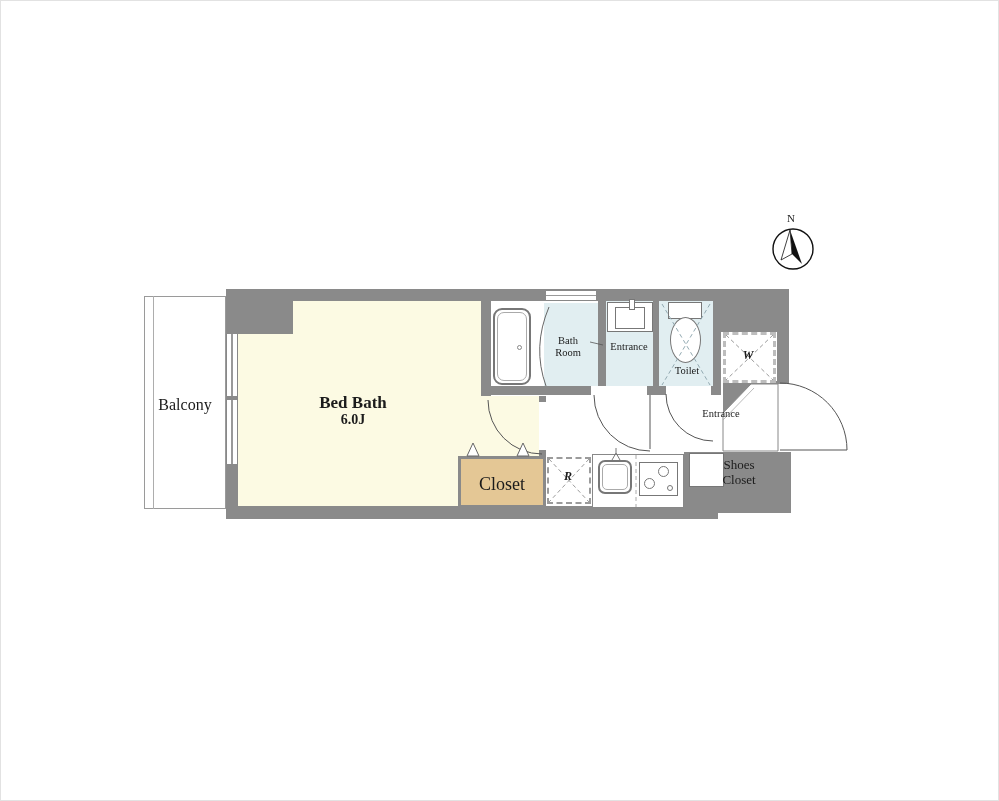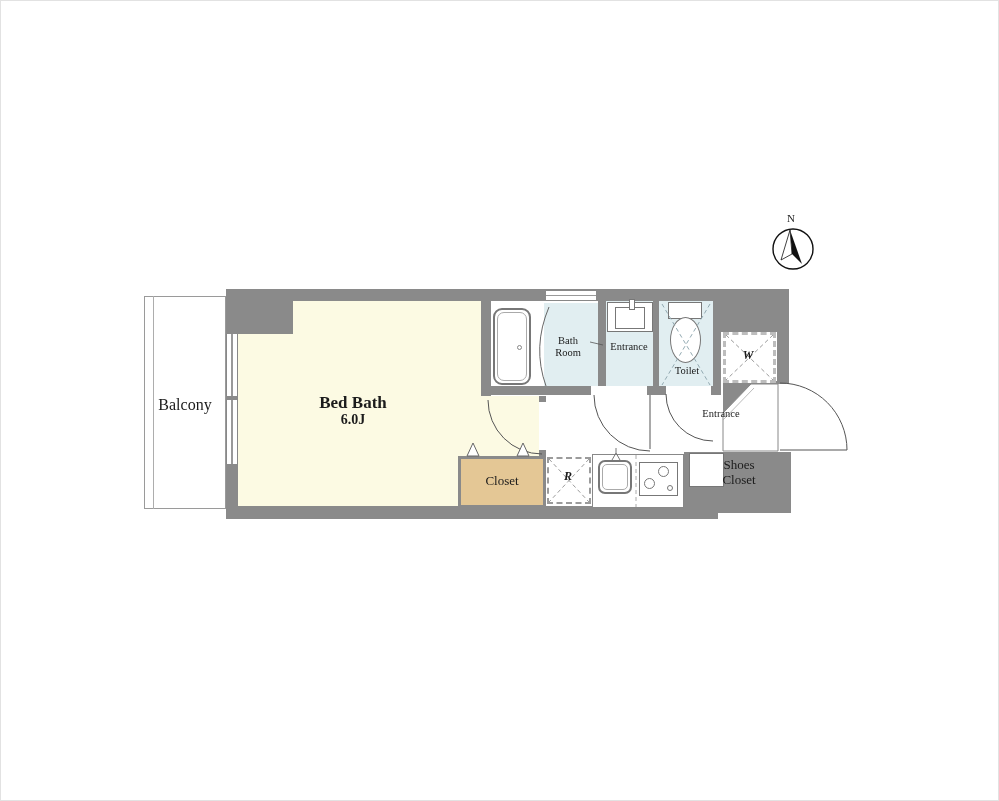--- a/index.html
+++ b/index.html
@@ -118,17 +118,17 @@
 
   <div class="abs lbl" style="left:146px;top:395px;width:76px;font-size:16px;">Balcony</div>
   <div class="abs lbl" style="left:292px;top:392px;width:120px;font-size:17px;font-weight:600;">Bed Bath</div>
   <div class="abs lbl" style="left:292px;top:411px;width:120px;font-size:14px;font-weight:600;">6.0J</div>
   <div class="abs lbl" style="left:543px;top:334px;width:48px;font-size:10.5px;">Bath Room</div>
   <div class="abs lbl" style="left:602px;top:340px;width:52px;font-size:10.5px;">Entrance</div>
   <div class="abs lbl" style="left:660px;top:364px;width:52px;font-size:10.5px;">Toilet</div>
   <div class="abs lbl it" style="left:736px;top:348px;width:22px;font-size:12px;">W</div>
   <div class="abs lbl" style="left:690px;top:407px;width:60px;font-size:10.5px;">Entrance</div>
   <div class="abs lbl" style="left:689px;top:457px;width:34px;font-size:13px;margin-left:32px;">Shoes Closet</div>
-  <div class="abs lbl" style="left:465px;top:473px;width:72px;font-size:13px;">Closet</div>
+  <div class="abs lbl" style="left:465px;top:473px;width:72px;font-size:18px;">Closet</div>
   <div class="abs lbl it" style="left:556px;top:469px;width:22px;font-size:12px;">R</div>
   <div class="abs lbl" style="left:780px;top:211px;width:20px;font-size:11px;">N</div>
 
 </div>
 
 </body></html>

